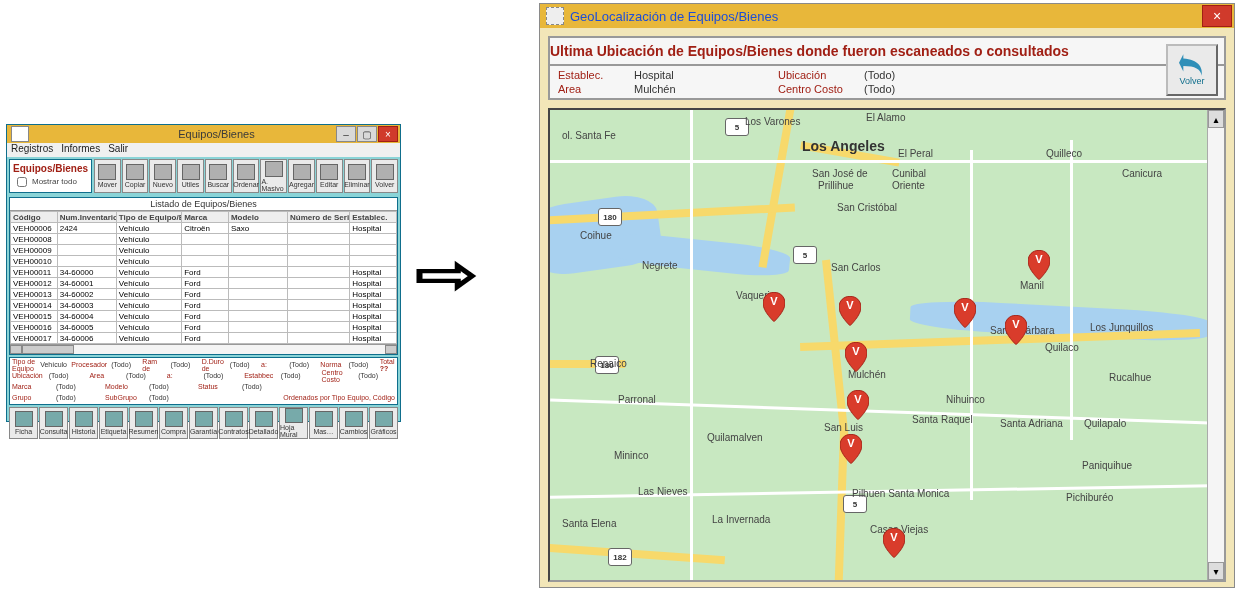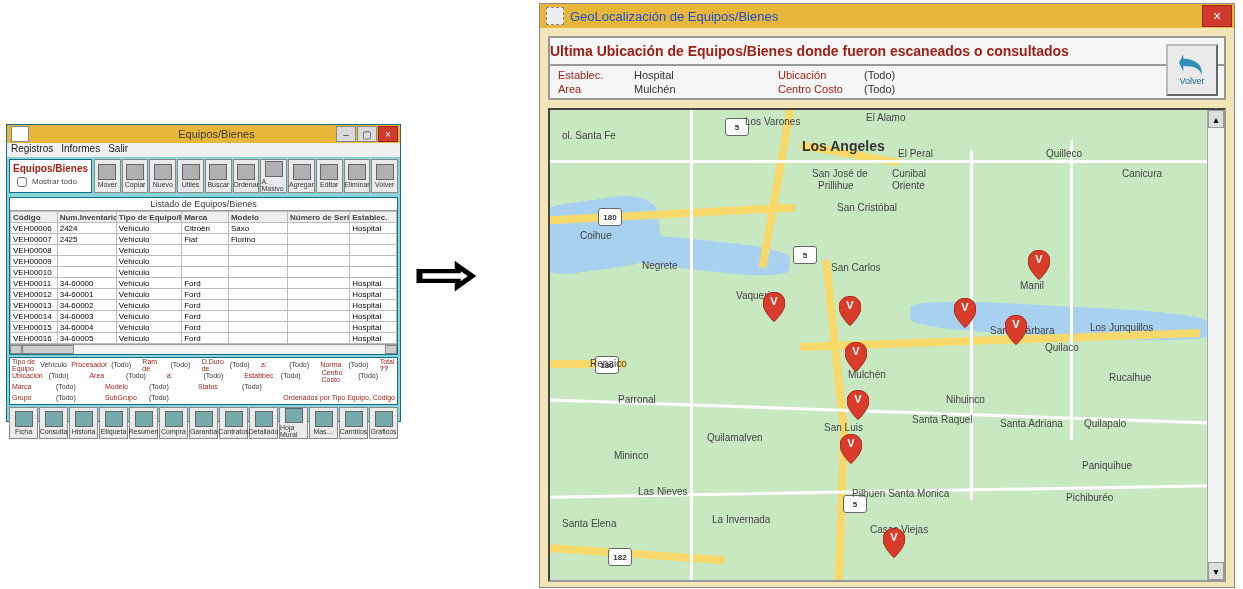--- a/index.html
+++ b/index.html
@@ -183,29 +183,20 @@
           </thead>
           <tbody id="grid-body">
             <tr class="">
               <td>VEH00006</td>
               <td>2424</td>
               <td>Vehículo</td>
               <td>Citroën</td>
               <td>Saxo</td>
               <td></td>
               <td>Hospital</td>
-            </tr>
-            <tr>
-              <td>VEH00007</td>
-              <td>2425</td>
-              <td>Vehículo</td>
-              <td>Fiat</td>
-              <td>Fiorino</td>
-              <td></td>
-              <td></td>
             </tr>
             <tr>
               <td>VEH00008</td>
               <td></td>
               <td>Vehículo</td>
               <td></td>
               <td></td>
               <td></td>
               <td></td>
             </tr>

